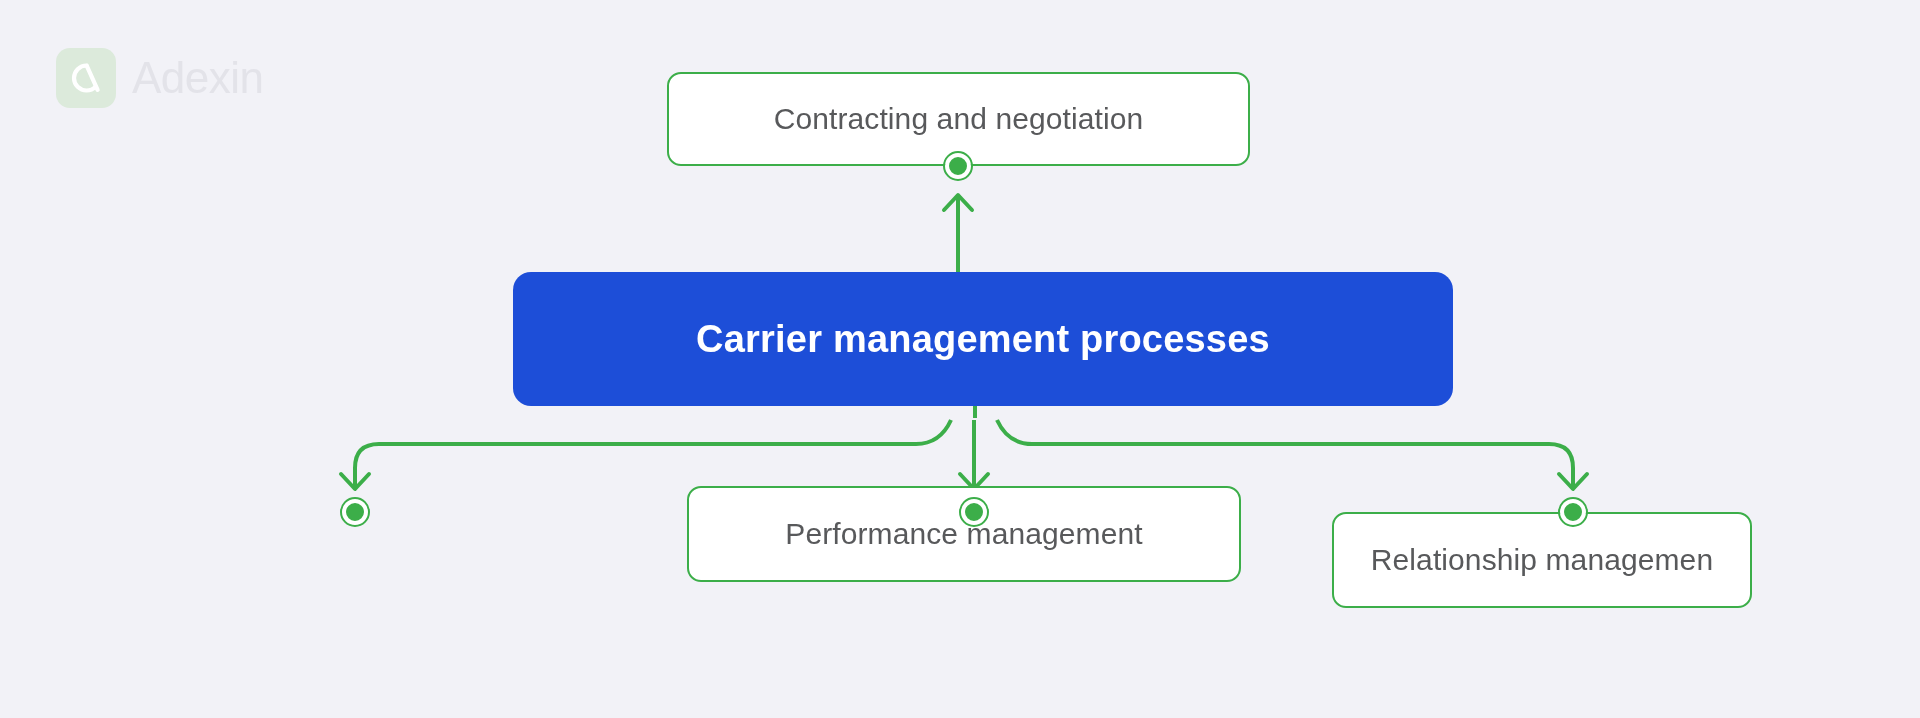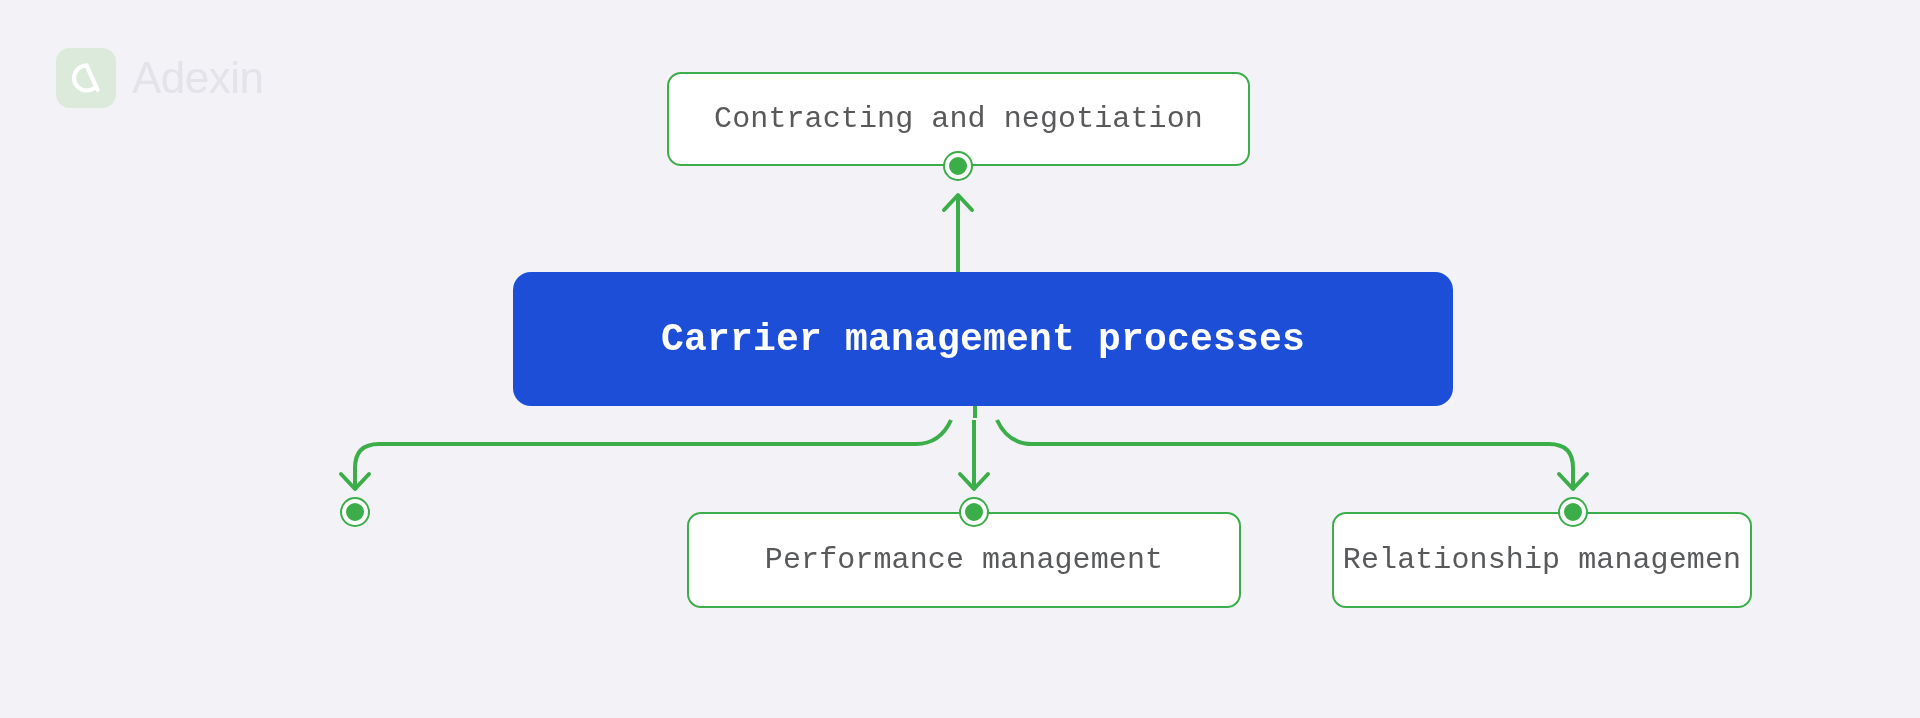--- a/index.html
+++ b/index.html
@@ -57,21 +57,20 @@
   }
 
   
   .node {
     position: absolute;
     box-sizing: border-box;
     display: flex;
     align-items: center;
     justify-content: center;
     text-align: right;
-    font-family: Liberation Mono, monospace;
   }
   .node-outline {
     background: #ffffff;
     border: 2px solid #3cae49;
     border-radius: 14px;
     color: #58595b;
     font-size: 30px;
     font-weight: 400;
     letter-spacing: 0.1px;
   }
@@ -97,21 +96,21 @@
     height: 134px;
   }
   #node-b1 {
     left: 162px;
     top: 512px;
     width: 448px;
     height: 96px;
   }
   #node-b2 {
     left: 687px;
-    top: 512px;
+    top: 486px;
     width: 554px;
     height: 96px;
   }
   #node-b3 {
     left: 1322px;
     top: 512px;
     width: 420px;
     height: 96px;
     margin-left: 10px;
   }

